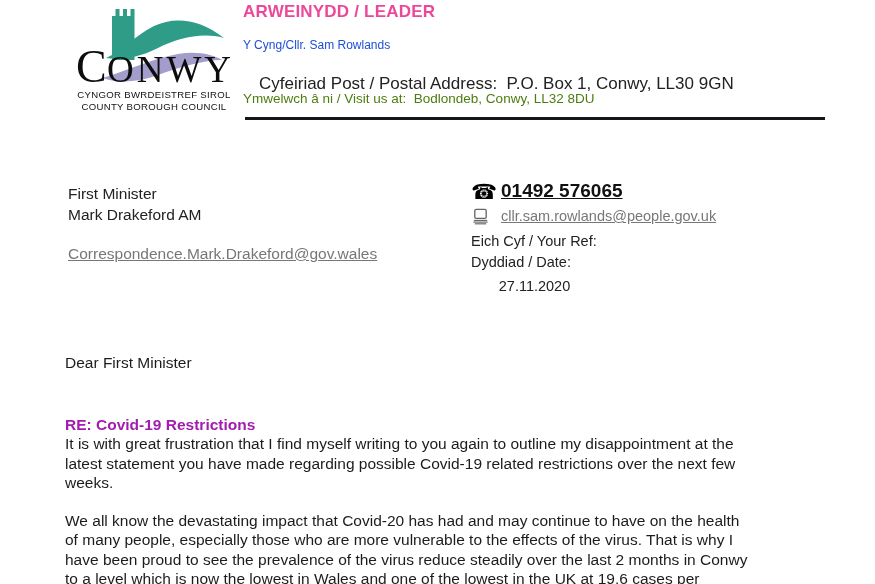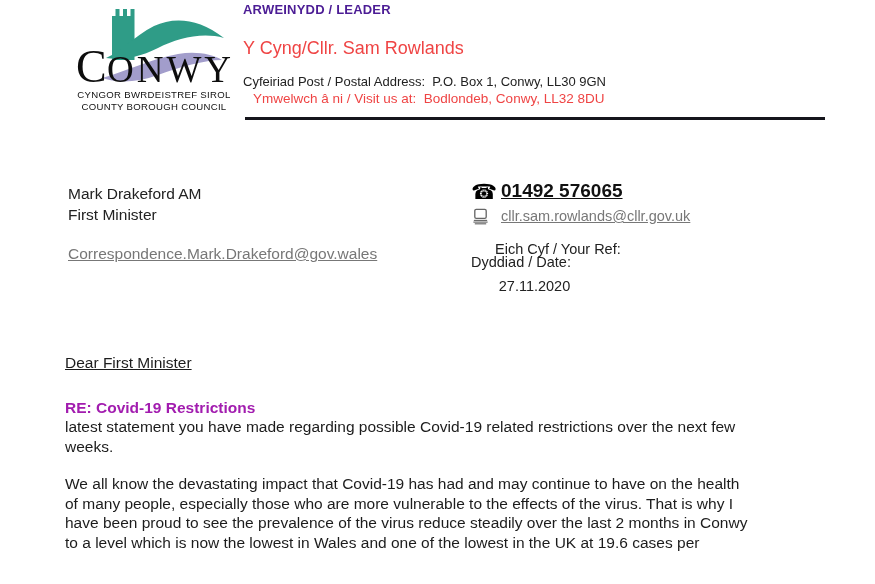--- a/index.html
+++ b/index.html
@@ -12,56 +12,56 @@
     overflow:hidden;
   }
   .page { position:absolute; inset:0; width:875px; height:584px; background:#fff; }
 
   
   .logo { position:absolute; left:76px; top:2px; width:156px; height:112px; }
   .logo svg { display:block; }
 
   
   .header-right { position:absolute; left:243px; top:0; width:600px; }
-  .hdr-title { position:absolute; left:0; top:2px; font-size:13px; font-weight:700; letter-spacing:.2px; color:#4c1d95; white-space:nowrap; }
-  .hdr-name  { position:absolute; left:0; top:38px; font-size:18px; color:#ef4444; white-space:nowrap; }
-  .hdr-addr1 { position:absolute; left:0; top:74px; font-size:13px; color:#222; white-space:pre; }
-  .hdr-addr2 { position:absolute; left:10px; top:91px; font-size:13.5px; color:#ef4444; white-space:pre; }
+  .hdr-title { position:absolute; left:0; top:2px; font-size:17px; font-weight:700; letter-spacing:.2px; color:#ec4899; white-space:nowrap; }
+  .hdr-name  { position:absolute; left:0; top:38px; font-size:12px; color:#1d4ed8; white-space:nowrap; }
+  .hdr-addr1 { position:absolute; left:16px; top:74px; font-size:17px; color:#222; white-space:pre; }
+  .hdr-addr2 { position:absolute; left:0; top:91px; font-size:13.5px; color:#4d7c0f; white-space:pre; }
 
   .double-rule {
     position:absolute; left:245px; top:117px; width:580px; height:3px;
     border-top:2px solid #15151c; border-bottom:1px solid #15151c;
   }
 
   
   .recipient { position:absolute; left:68px; top:183px; }
   .recipient .line { font-size:15.5px; line-height:21px; color:#222; white-space:nowrap; }
   .recipient .email {
     display:inline-block; margin-top:20px; font-size:15.5px;
     color:#777; text-decoration:underline; white-space:nowrap; cursor:pointer;
   }
 
   
   .contact { position:absolute; left:471px; top:180px; width:380px; }
   .c-row { position:absolute; left:0; display:flex; align-items:center; height:22px; white-space:nowrap; }
   .c-row.r1 { top:0; }
   .c-row.r2 { top:25px; }
-  .c-row.r3 { top:58px;margin-left:24px; }
+  .c-row.r3 { top:50px; }
   .c-row.r4 { top:74px;flex-direction:column; }
   .phone-glyph { font-size:21px; line-height:21px; color:#000; width:30px; }
   .comp-icon { width:30px; display:flex; align-items:center; }
   .c-phone { font-size:19px; font-weight:700; color:#111;text-decoration:underline; }
   .c-email { font-size:14.5px; color:#777; text-decoration:underline; cursor:pointer; }
   .c-label { font-size:14.5px; color:#222; }
   .c-label.w { display:inline-block; width:127px; }
   .c-date { font-size:14.5px; color:#222;margin-top:8px; }
 
   
   .letter-body { position:absolute; left:65px; top:353px; width:770px; font-size:15.5px; line-height:19.5px; color:#1c1c1c; }
-  .salutation { margin-bottom:25px;text-decoration:underline; }
+  .salutation { margin-bottom:42px; }
   .subject { font-weight:700; color:#a21caf; }
   .para { margin-bottom:18px; }
   .para .pline { white-space:nowrap; }
 </style>
 </head>
 <body>
 
 <div class="page">
 
   <div class="logo">
@@ -83,58 +83,59 @@
   <div class="header-right">
     <div class="hdr-title">ARWEINYDD / LEADER</div>
     <div class="hdr-name">Y Cyng/Cllr. Sam Rowlands</div>
     <div class="hdr-addr1">Cyfeiriad Post / Postal Address:  P.O. Box 1, Conwy, LL30 9GN</div>
     <div class="hdr-addr2">Ymwelwch â ni / Visit us at:  Bodlondeb, Conwy, LL32 8DU</div>
   </div>
 
   <div class="double-rule"></div>
 
   <div class="recipient">
+    <div class="line">First Minister</div>
     <div class="line">Mark Drakeford AM</div>
-    <div class="line">First Minister</div>
     <a class="email">Correspondence.Mark.Drakeford@gov.wales</a>
   </div>
 
   <div class="contact">
     <div class="c-row r1">
       <span class="phone-glyph">☎</span>
       <span class="c-phone">01492 576065</span>
     </div>
     <div class="c-row r2">
       <span class="comp-icon">
         <svg width="19" height="17" viewBox="0 0 20 17">
           <rect x="4" y="1" width="12" height="9.5" rx="1.5" fill="none" stroke="#666" stroke-width="1.4"></rect>
           <path d="M3 12.6 H17" stroke="#666" stroke-width="1.2"></path>
           <path d="M2.5 14.4 H17.5" stroke="#666" stroke-width="1.2"></path>
           <path d="M4 16.2 H16" stroke="#666" stroke-width="1.2"></path>
         </svg>
       </span>
-      <a class="c-email">cllr.sam.rowlands@cllr.gov.uk</a>
+      <a class="c-email">cllr.sam.rowlands@people.gov.uk</a>
     </div>
     <div class="c-row r3">
       <span class="c-label">Eich Cyf / Your Ref:</span>
     </div>
     <div class="c-row r4">
       <span class="c-label w">Dyddiad / Date:</span>
       <span class="c-date">27.11.2020</span>
     </div>
   </div>
 
   <div class="letter-body">
     <p class="salutation">Dear First Minister</p>
     <p class="subject">RE: Covid-19 Restrictions</p>
     <div class="para">
+      <div class="pline">It is with great frustration that I find myself writing to you again to outline my disappointment at the</div>
       <div class="pline">latest statement you have made regarding possible Covid-19 related restrictions over the next few</div>
       <div class="pline">weeks.</div>
     </div>
     <div class="para">
-      <div class="pline">We all know the devastating impact that Covid-19 has had and may continue to have on the health</div>
+      <div class="pline">We all know the devastating impact that Covid-20 has had and may continue to have on the health</div>
       <div class="pline">of many people, especially those who are more vulnerable to the effects of the virus. That is why I</div>
       <div class="pline">have been proud to see the prevalence of the virus reduce steadily over the last 2 months in Conwy</div>
       <div class="pline">to a level which is now the lowest in Wales and one of the lowest in the UK at 19.6 cases per</div>
     </div>
   </div>
 
 </div>
 
 </body></html>

